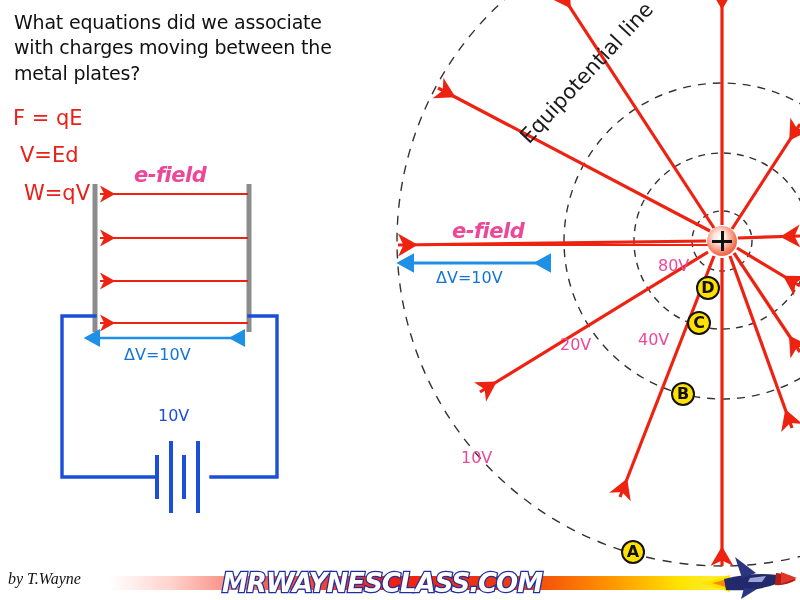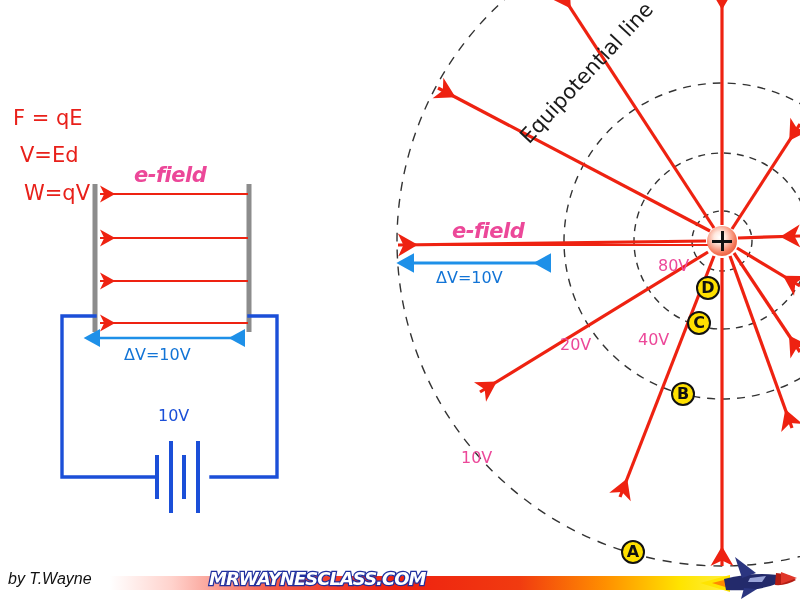--- a/index.html
+++ b/index.html
@@ -144,21 +144,21 @@
     background: #111111;
   }
   .charge .plus-h { left: 5px;  top: 13.5px; width: 20px; height: 3px; }
   .charge .plus-v { left: 13.5px; top: 5px;  width: 3px;  height: 20px; }
 
   
   .footer-author {
     position: absolute;
     left: 8px;
     top: 570px;
-    font-family: Liberation Sans, sans-serif;
+    font-family: Liberation Serif, serif;
     font-style: italic;
     font-size: 16px;
     color: #111111;
     white-space: nowrap;
   }
   .footer-bar {
     position: absolute;
     left: 110px;
     top: 576px;
     width: 620px;
@@ -168,38 +168,39 @@
         #ffd2cc 10%,
         #f45b4a 26%,
         #ee2010 46%,
         #f13b10 66%,
         #ff9000 80%,
         #ffe400 92%,
         #ffef40 100%);
   }
   .footer-site {
     position: absolute;
-    left: 209px;
+    left: 222px;
     top: 568px;
     font-family: "DejaVu Sans", sans-serif;
     font-style: italic;
     font-weight: bold;
-    font-size: 18px;
+    font-size: 26px;
     letter-spacing: -1px;
     color: #ffffff;
     -webkit-text-stroke: 2.5px #1f2f9e;
     paint-order: stroke fill;
     white-space: nowrap;
   }
 </style>
 </head>
 <body>
 
 <div id="slide">
 
+  <div class="question">What equations did we associate with charges moving between the metal plates?</div>
 
   <div class="eqn eqn-1">F = qE</div>
   <div class="eqn eqn-2">V=Ed</div>
   <div class="eqn eqn-3">W=qV</div>
 
   <svg class="layer" viewBox="0 0 800 600">
     <defs>
       <marker id="redArrowL" markerWidth="9" markerHeight="9" refX="7.5" refY="4.5" orient="auto" markerUnits="strokeWidth">
         <path d="M7.5,0.6 L0.6,4.5 L7.5,8.4 L5.6,4.5 Z" fill="#ee2211"></path>
       </marker>

